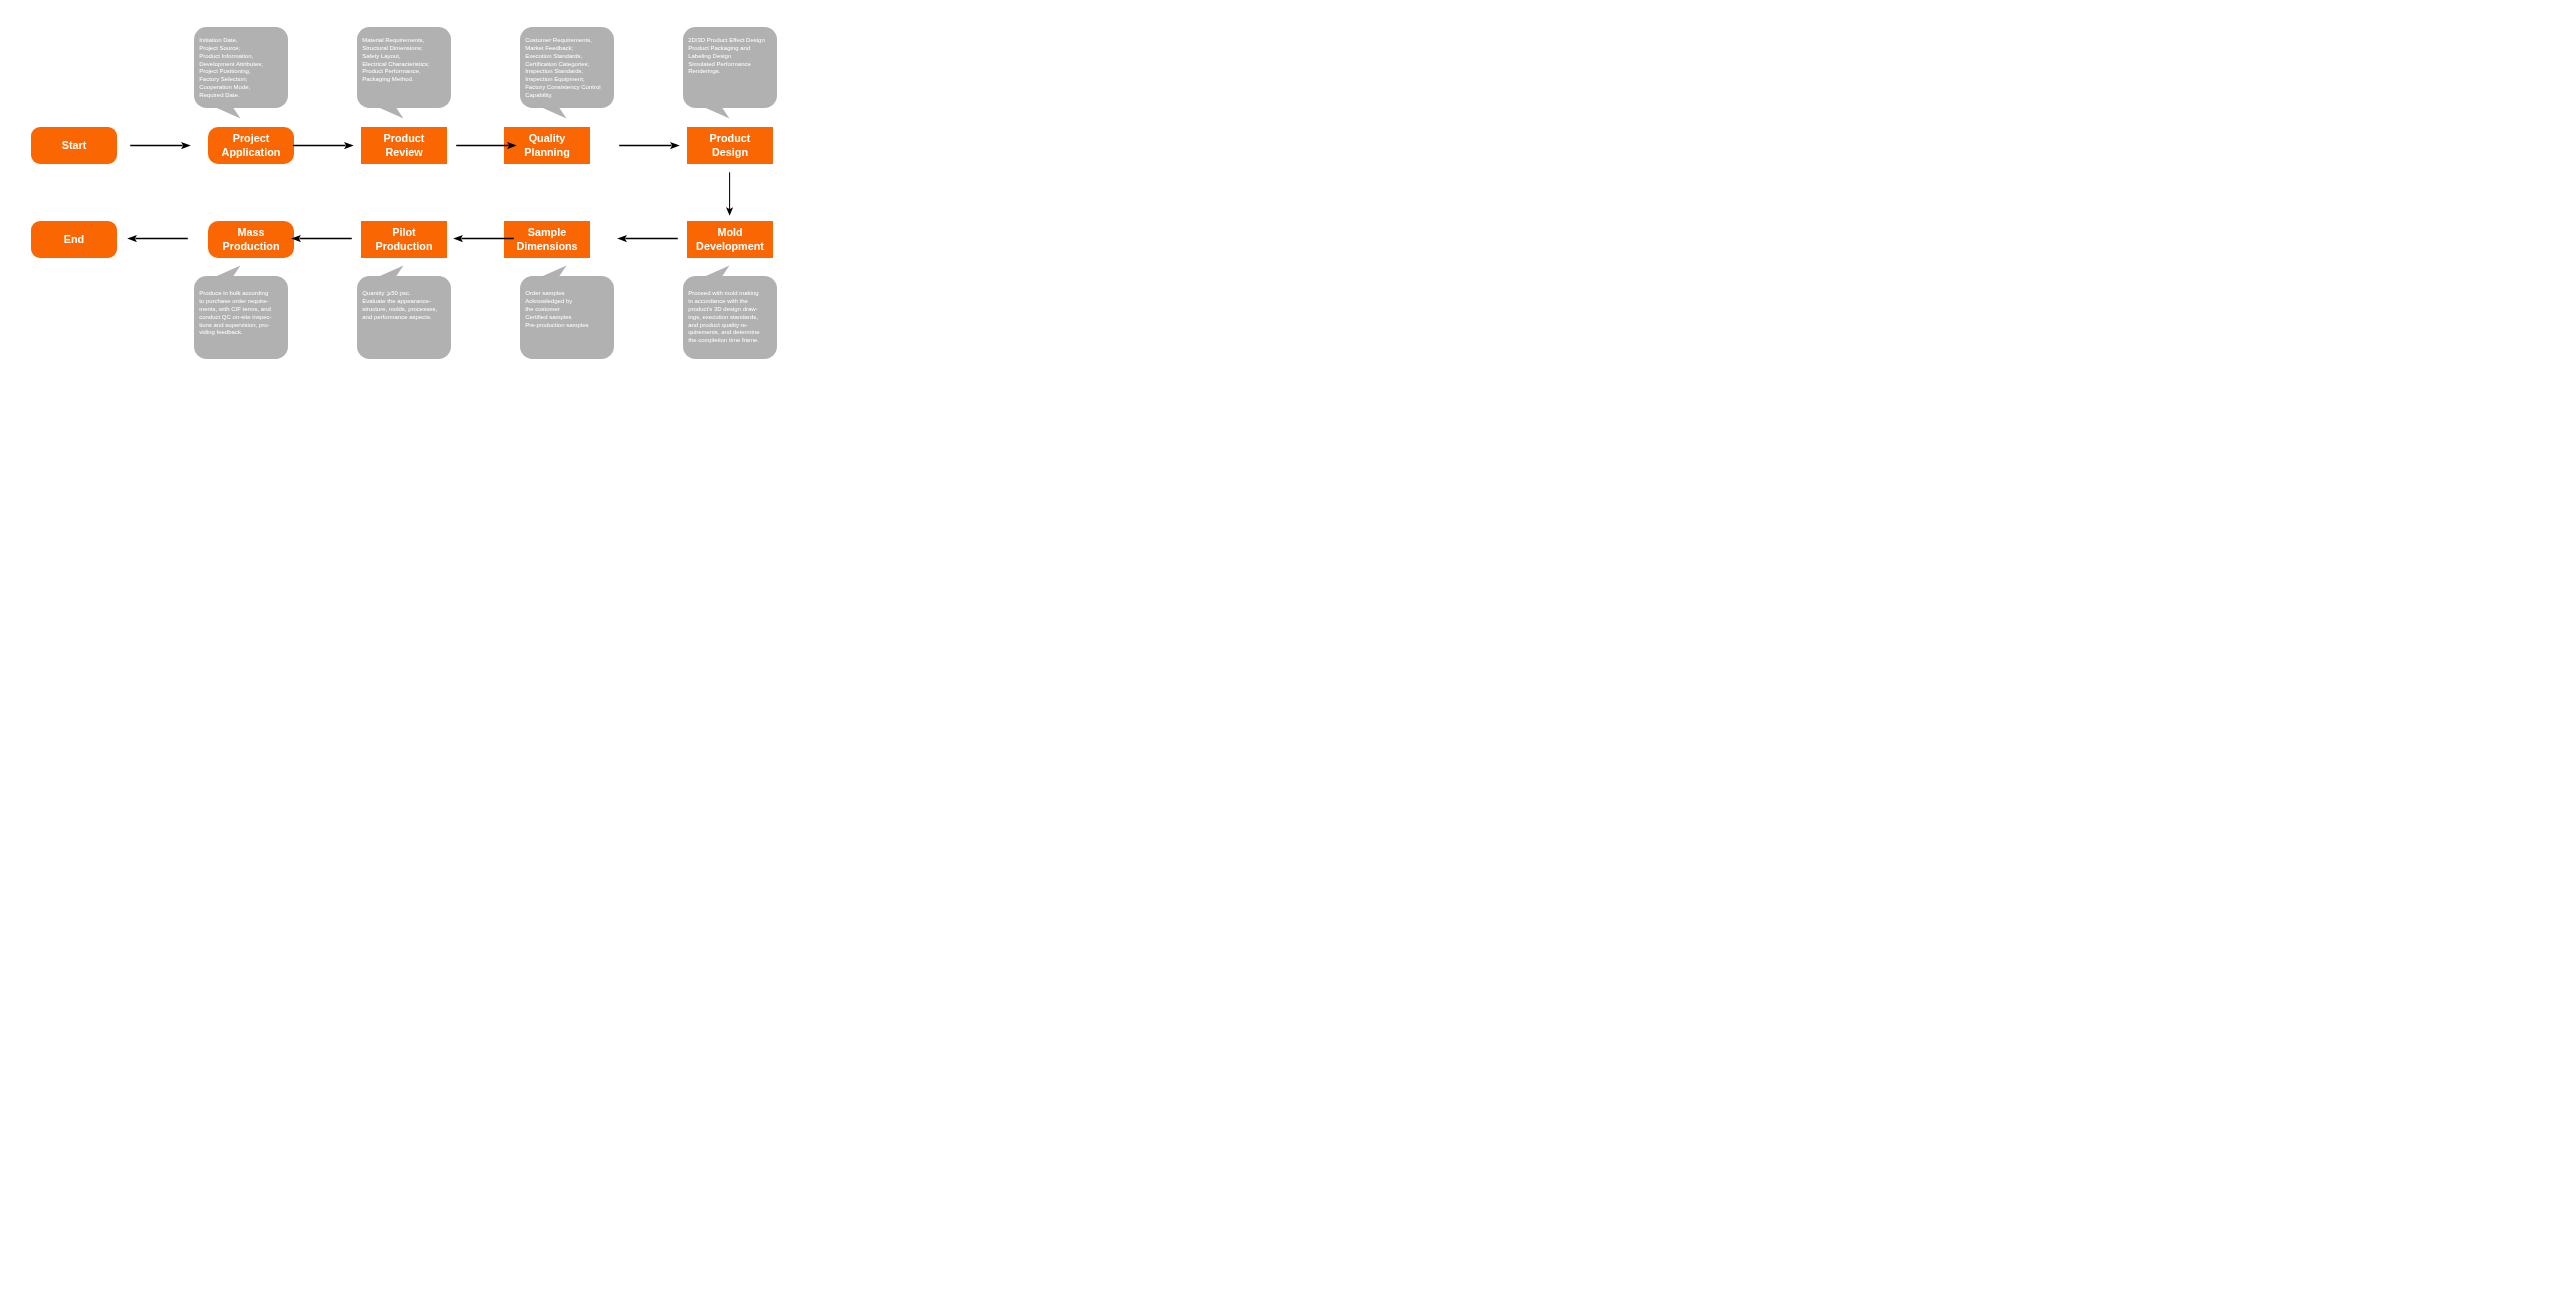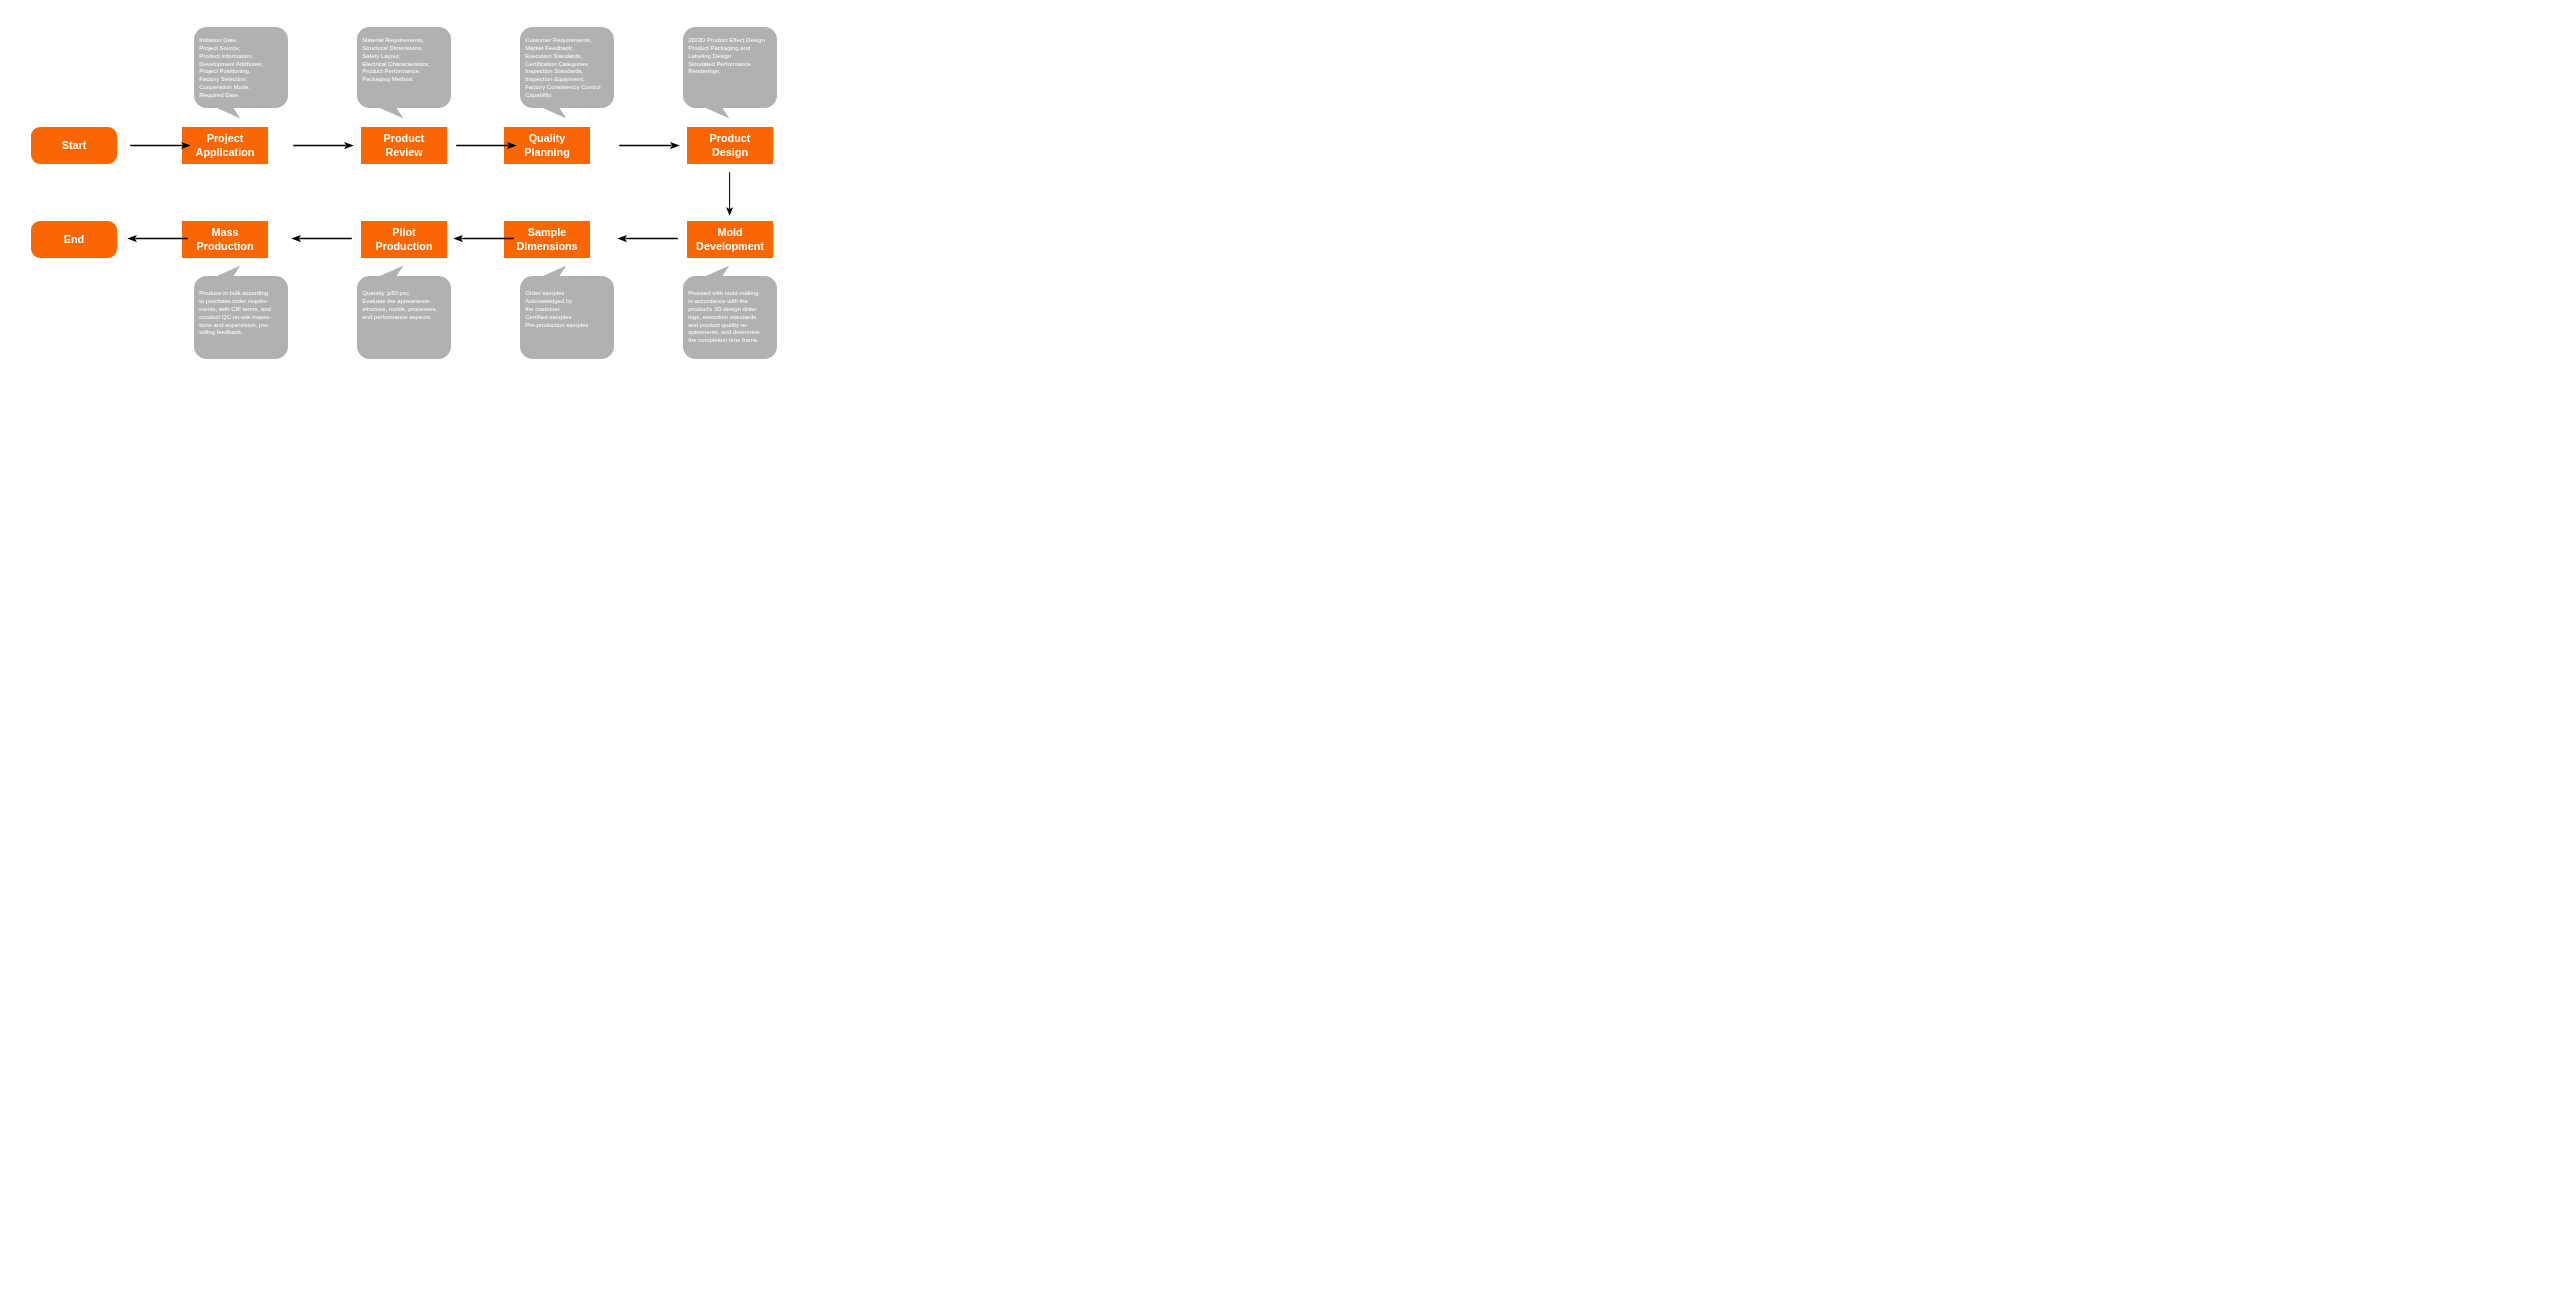--- a/index.html
+++ b/index.html
@@ -22,21 +22,21 @@
     line-height: 1.22;
     display: flex;
     align-items: center;
     justify-content: center;
     text-align: center;
     white-space: pre-line;
   }
   .row1 { top: 127px; }
   .row2 { top: 221px; }
   .c1 { left: 31px; border-radius: 9px; }
-  .c2 { left: 182px; }
+  .c2 { left: 208px; border-radius: 10px; }
   .c3 { left: 361px; }
   .c4 { left: 504px; }
   .c5 { left: 687px; }
   .callout {
     position: absolute;
     width: 94px;
     background: #B1B1B1;
     border-radius: 12.4px;
     color: #FFFFFF;
   }

